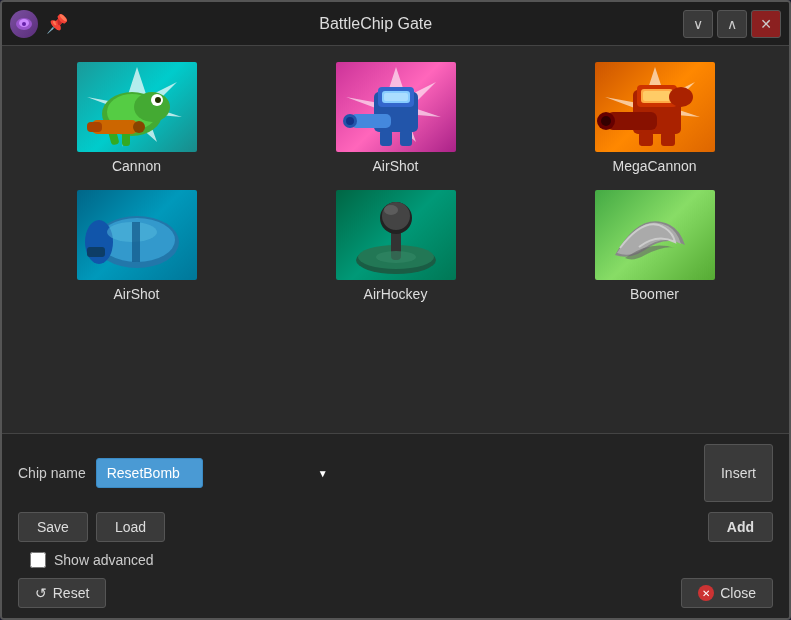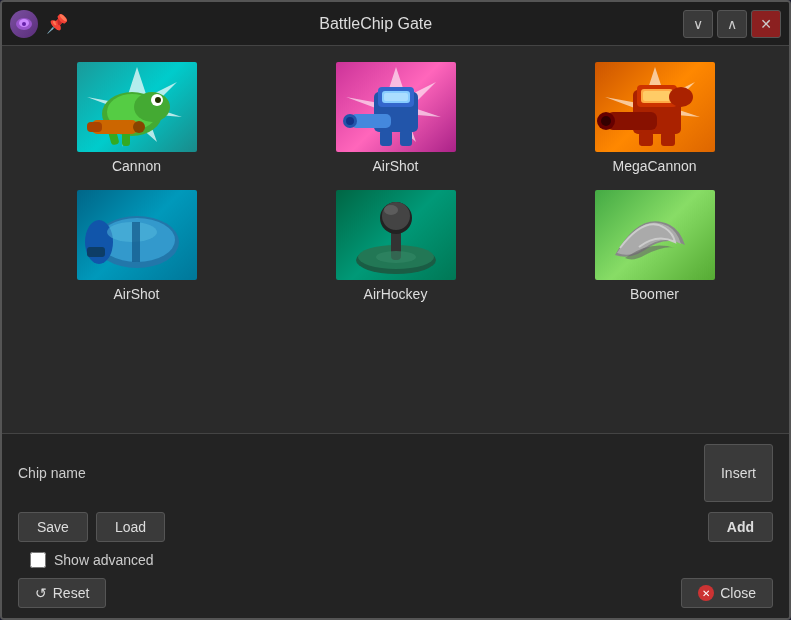--- a/index.html
+++ b/index.html
@@ -442,20 +442,31 @@
       </div>
       <span class="chip-label">Boomer</span>
     </div>
 
   </div>
 
   <div class="bottom-panel">
 
     <div class="chip-name-row">
       <span class="chip-name-label">Chip name</span>
+      <div class="select-wrapper">
+        <select class="chip-name-select">
+          <option>ResetBomb</option>
+          <option>Cannon</option>
+          <option>HiCannon</option>
+          <option>MegaCannon</option>
+          <option>AirShot</option>
+          <option>AirHockey</option>
+          <option>Boomer</option>
+        </select>
+      </div>
       <button class="insert-btn">Insert</button>
     </div>
 
     <div class="action-row">
       <button class="action-btn">Save</button>
       <button class="action-btn">Load</button>
       <div style="flex:1"></div>
       <button class="action-btn action-btn-right">Add</button>
     </div>
 

